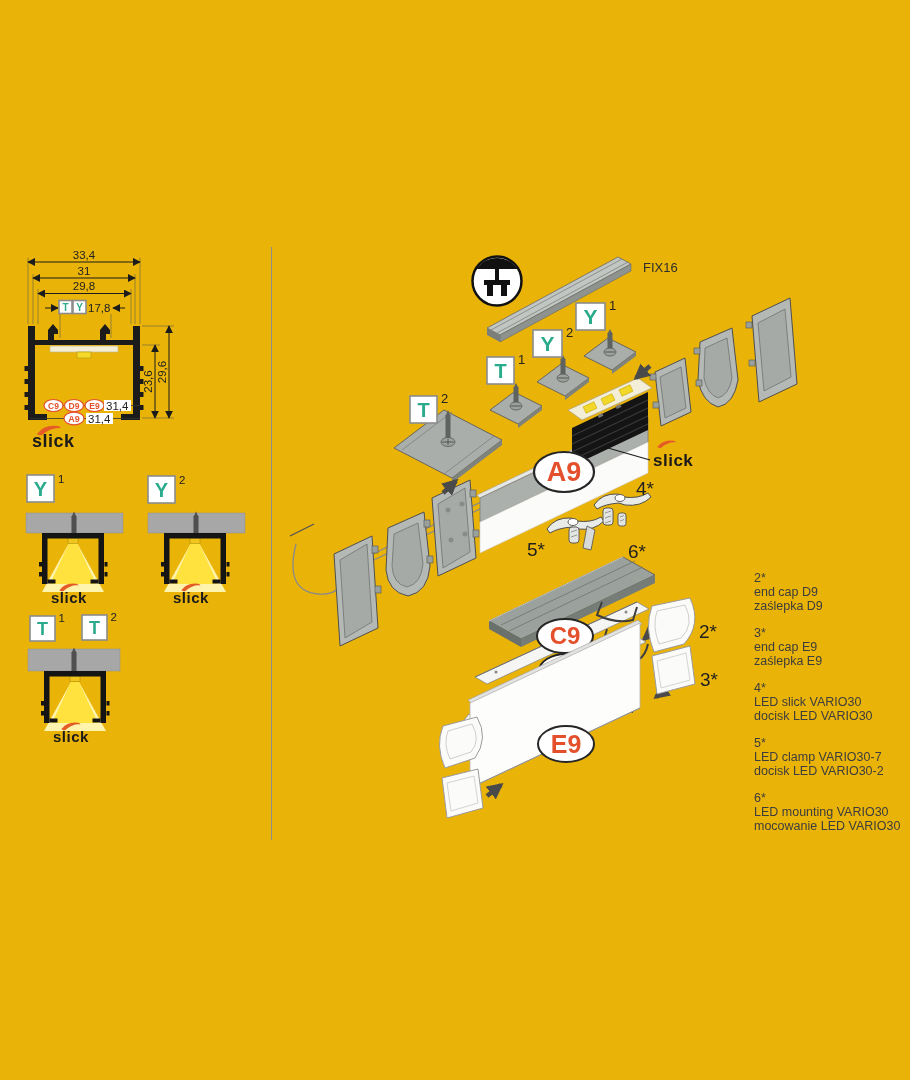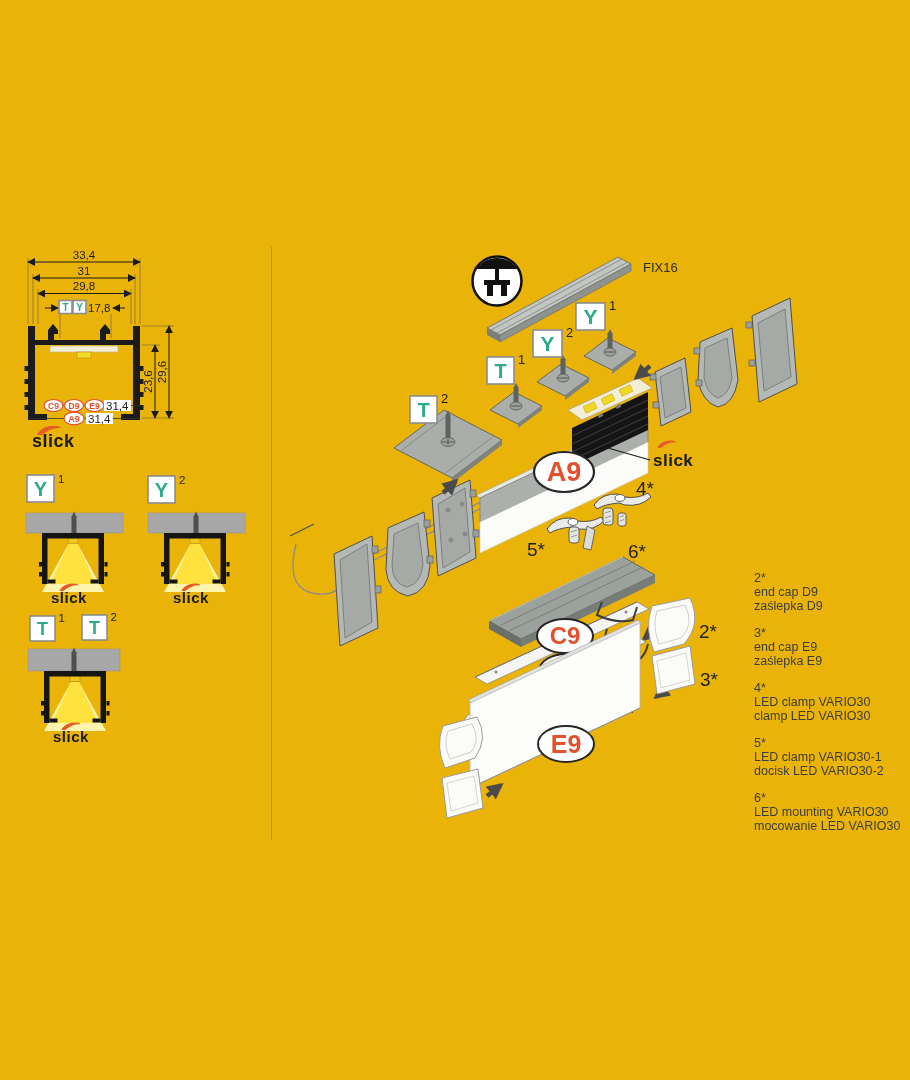--- a/index.html
+++ b/index.html
@@ -457,26 +457,26 @@
       <div>end cap D9</div>
       <div>zaślepka D9</div>
     </div>
     <div class="item">
       <div>3*</div>
       <div>end cap E9</div>
       <div>zaślepka E9</div>
     </div>
     <div class="item">
       <div>4*</div>
-      <div>LED clamp VARIO30</div>
-      <div>clamp LED VARIO30</div>
+      <div>LED slick VARIO30</div>
+      <div>docisk LED VARIO30</div>
     </div>
     <div class="item">
       <div>5*</div>
-      <div>LED clamp VARIO30-1</div>
+      <div>LED clamp VARIO30-7</div>
       <div>docisk LED VARIO30-2</div>
     </div>
     <div class="item">
       <div>6*</div>
       <div>LED mounting VARIO30</div>
       <div>mocowanie LED VARIO30</div>
     </div>
   </div>
 
 </div>

